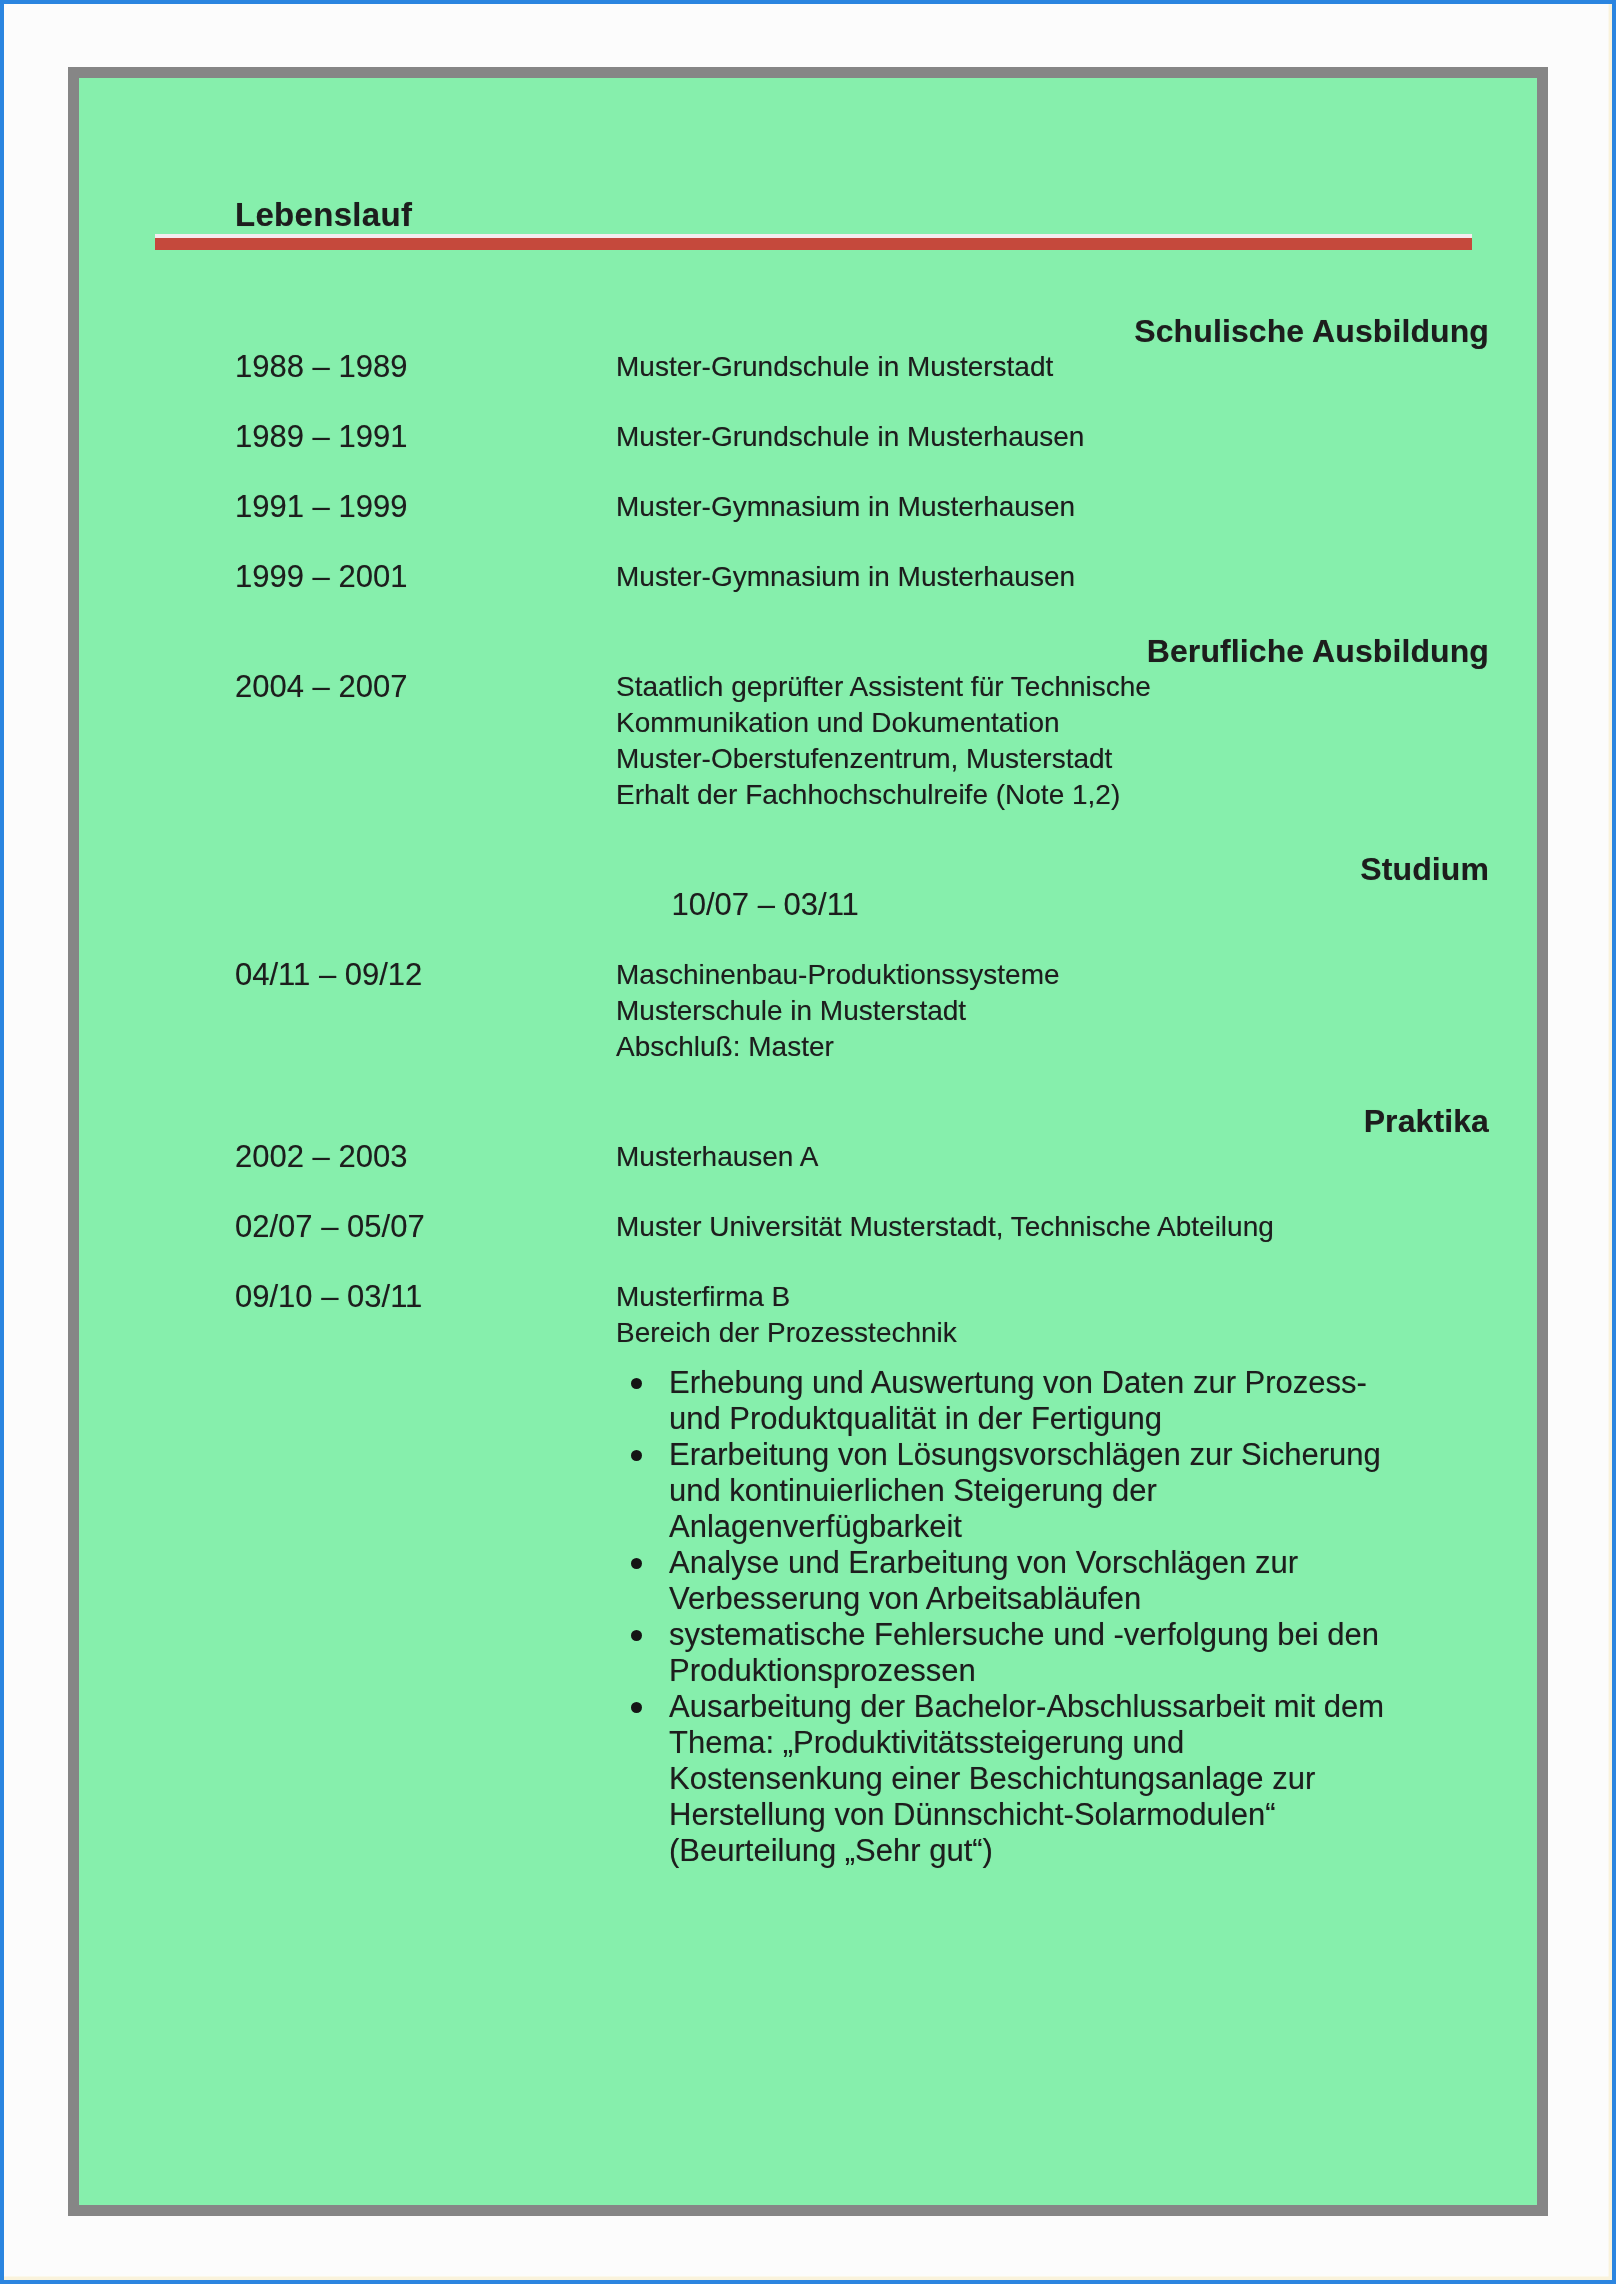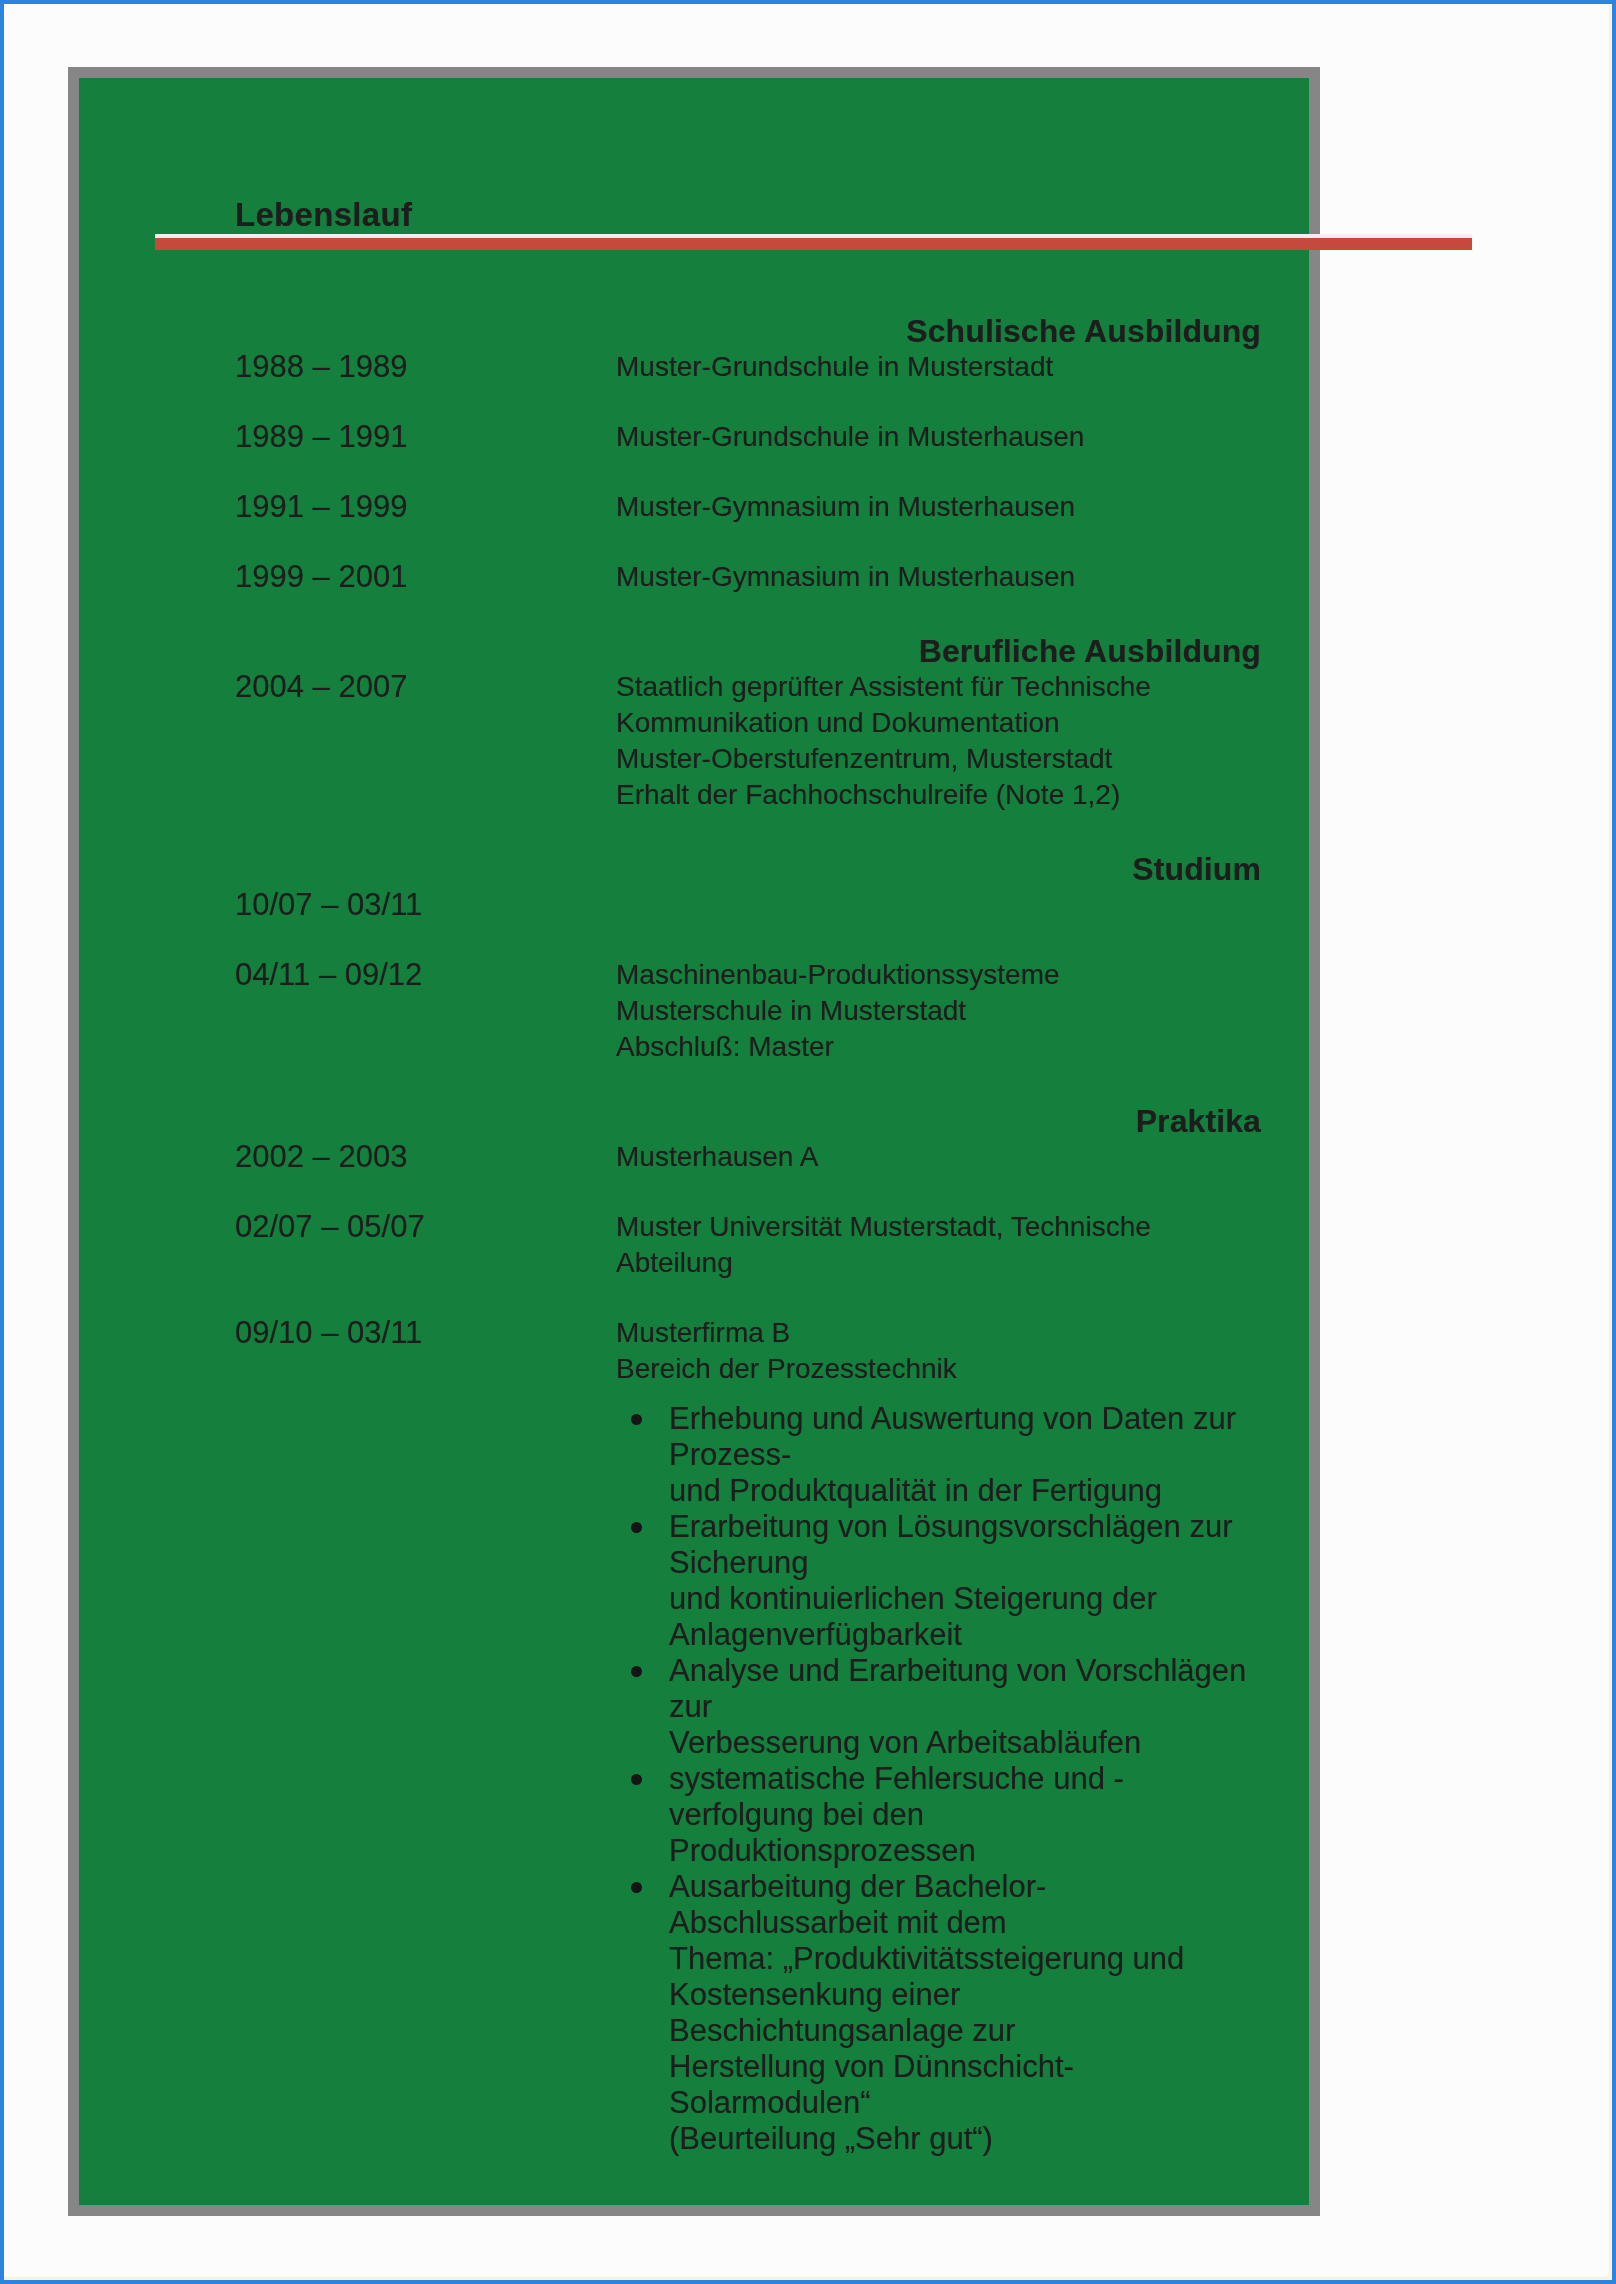--- a/index.html
+++ b/index.html
@@ -13,24 +13,24 @@
   .scan {
     position: absolute; inset: 0;
     box-sizing: border-box;
     background: #fcfcfc;
     border: 4.1px solid var(--outer-blue, #2b85e0);
     box-shadow: inset -3.4px -3.4px 0 0 #faf3dc;
   }
   .frame {
     position: absolute;
     left: 64px; top: 63px;           
-    width: 1252px; height: 2149px;
+    width: 1480px; height: 2149px;
     box-sizing: border-box;
     border: 11.6px solid var(--frame-gray, #868686);
-    background: #15803d;
+    background: #86efac;
   }
   .page {
     position: absolute; inset: 0;
     box-sizing: border-box;
     padding: 121px 48px 0 156px;
     color: var(--text-color, #1d1d1d);
     text-shadow: 0 0 0.7px rgba(25,25,25,0.42);
   }
   .title {
     font-size: 33px;
@@ -48,21 +48,21 @@
   .sec { margin-top: 38px; }
   .sec.first { margin-top: 63px; }
   .sec-h {
     margin: 0;
     font-size: 32px;
     line-height: 36px;
     font-weight: 700;
     letter-spacing: 0.1px;
     text-align: right;
   }
-  .entry { display: flex; align-items: flex-start; }
+  .entry { display: flex; align-items: flex-start; justify-content: center; }
   .entry + .entry { margin-top: 34px; }
   .period {
     flex: 0 0 381px;
     font-size: 31px;
     line-height: 36px;
     white-space: pre-wrap;
   }
   .desc { flex: 1 1 auto; min-width: 0; }
   .line {
     font-size: 28px;

